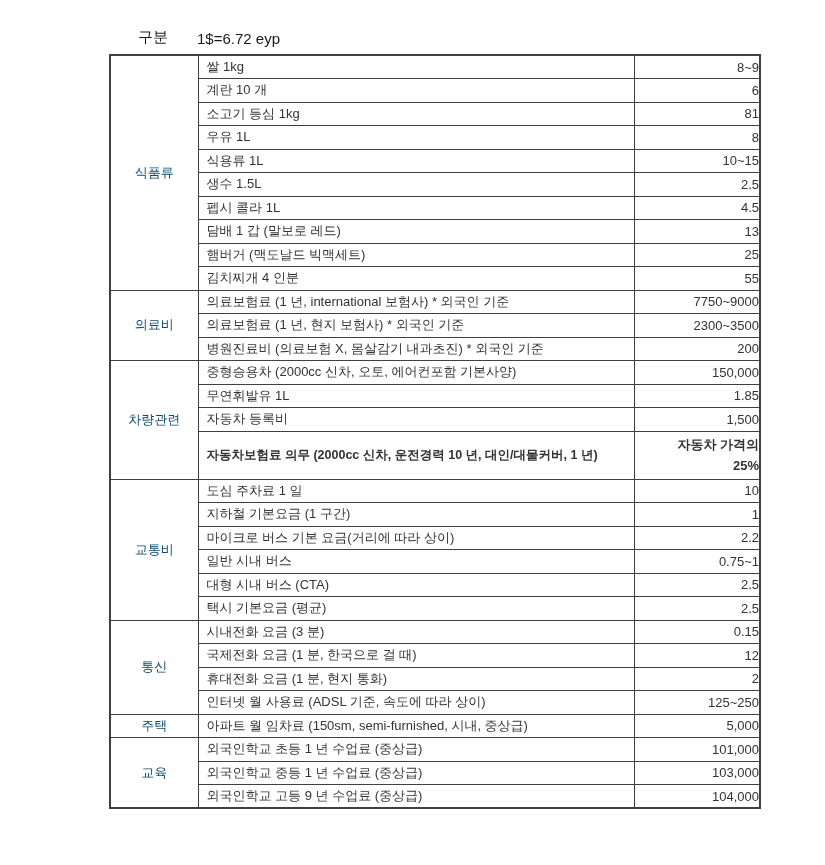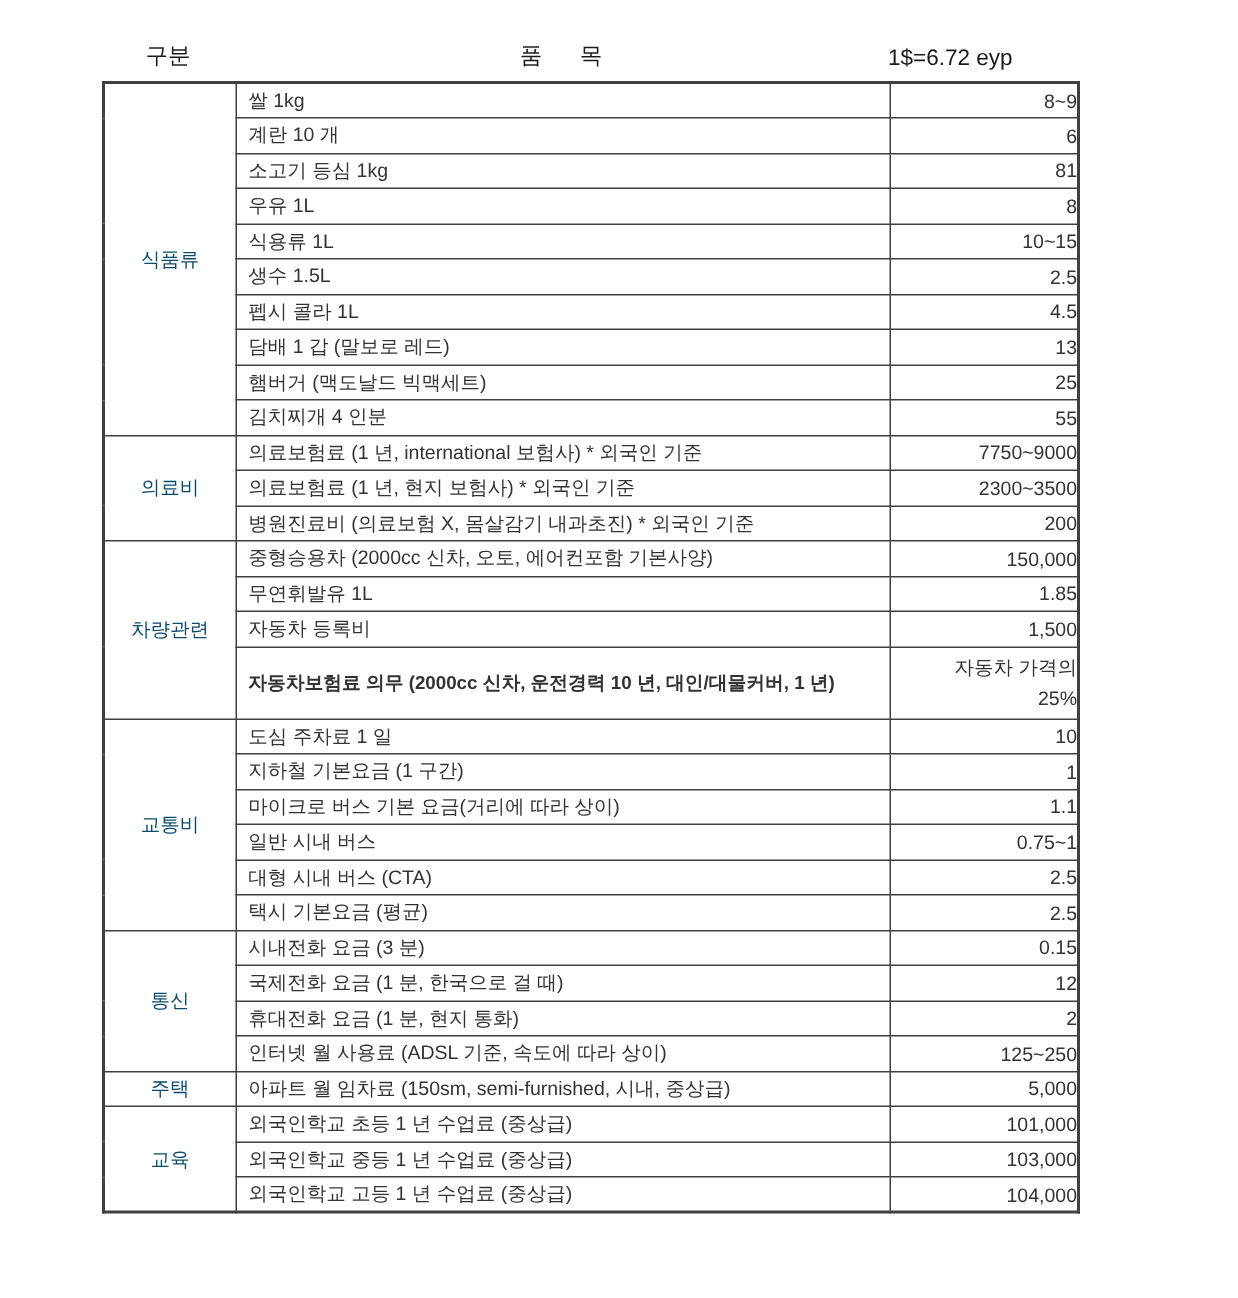--- a/index.html
+++ b/index.html
@@ -3,21 +3,21 @@
 <meta charset="utf-8">
 <style>
   * { box-sizing: border-box; }
   html, body {
     margin: 0; padding: 0;
     background: #ffffff;
     font-family: "Liberation Sans", "DejaVu Sans", sans-serif;
     color: #333333;
   }
   body { width: 825px; height: 865px; overflow: hidden; }
-  .page { padding: 28px 0 0 68px; }
+  .page { padding: 28px 0 0 68px; margin-left: 41px; }
 
   .header-row {
     display: flex;
     width: 650px;
     font-size: 15px;
     color: #1a1a1a;
     margin-bottom: 7px;
     align-items: flex-end;
   }
   .h-cat   { width: 88px;  text-align: center; }
@@ -44,30 +44,29 @@
   }
   td.item {
     text-align: left;
     padding-left: 8px;
     white-space: nowrap;
     overflow: hidden;
   }
   td.price { text-align: right; }
   tr.tall td { height: 48px; }
   tr.tall td.item { font-size: 12.5px; font-weight: bold; }
-  .pline { display: block; line-height: 21px; }
+  .pline { display: block; line-height: 21px; font-weight: bold; }
 </style>
 </head>
 <body>
 
 <div class="page">
 
   <div class="header-row">
     <span class="h-cat">구분</span>
-    <span class="h-item">품      목</span>
     <span class="h-price">1$=6.72 eyp</span>
   </div>
 
   <table class="cost-table">
     <colgroup>
       <col style="width:88px">
       <col style="width:436px">
       <col style="width:126px">
     </colgroup>
     <tbody>
@@ -153,21 +152,21 @@
         <td class="cat" rowspan="6">교통비</td>
         <td class="item">도심 주차료 1 일</td>
         <td class="price">10</td>
       </tr>
       <tr>
         <td class="item">지하철 기본요금 (1 구간)</td>
         <td class="price">1</td>
       </tr>
       <tr>
         <td class="item">마이크로 버스 기본 요금(거리에 따라 상이)</td>
-        <td class="price">1.1</td>
+        <td class="price">2.2</td>
       </tr>
       <tr>
         <td class="item">일반 시내 버스</td>
         <td class="price">0.75~1</td>
       </tr>
       <tr>
         <td class="item">대형 시내 버스 (CTA)</td>
         <td class="price">2.5</td>
       </tr>
       <tr>
@@ -202,18 +201,18 @@
       <tr>
         <td class="cat" rowspan="3">교육</td>
         <td class="item">외국인학교 초등 1 년 수업료 (중상급)</td>
         <td class="price">101,000</td>
       </tr>
       <tr>
         <td class="item">외국인학교 중등 1 년 수업료 (중상급)</td>
         <td class="price">103,000</td>
       </tr>
       <tr>
-        <td class="item">외국인학교 고등 1 년 수업료 (중상급)</td>
+        <td class="item">외국인학교 고등 9 년 수업료 (중상급)</td>
         <td class="price">104,000</td>
       </tr>
     </tbody>
   </table>
 </div>
 
 </body></html>

